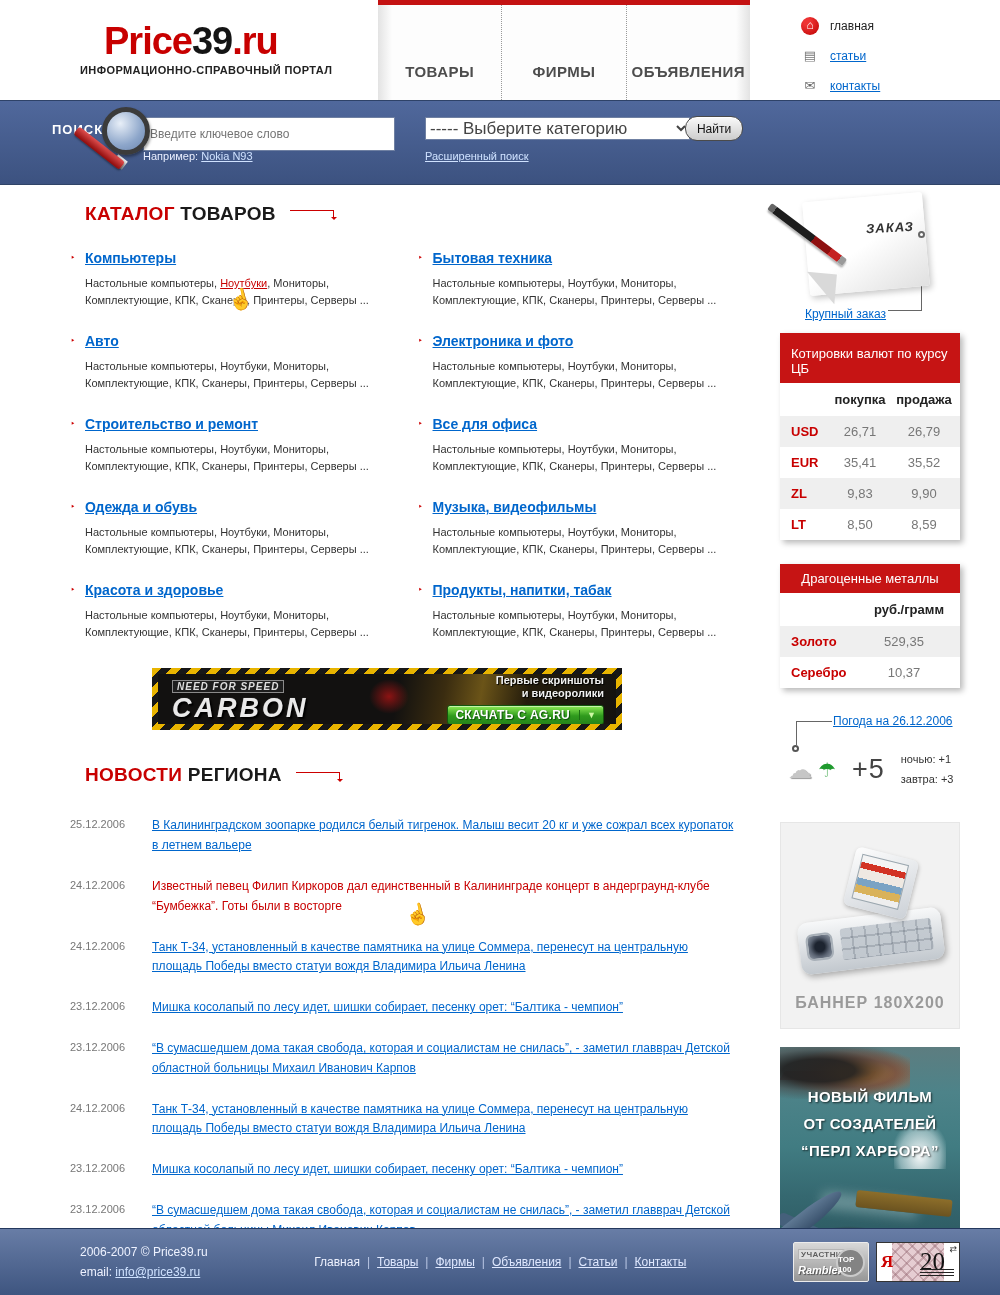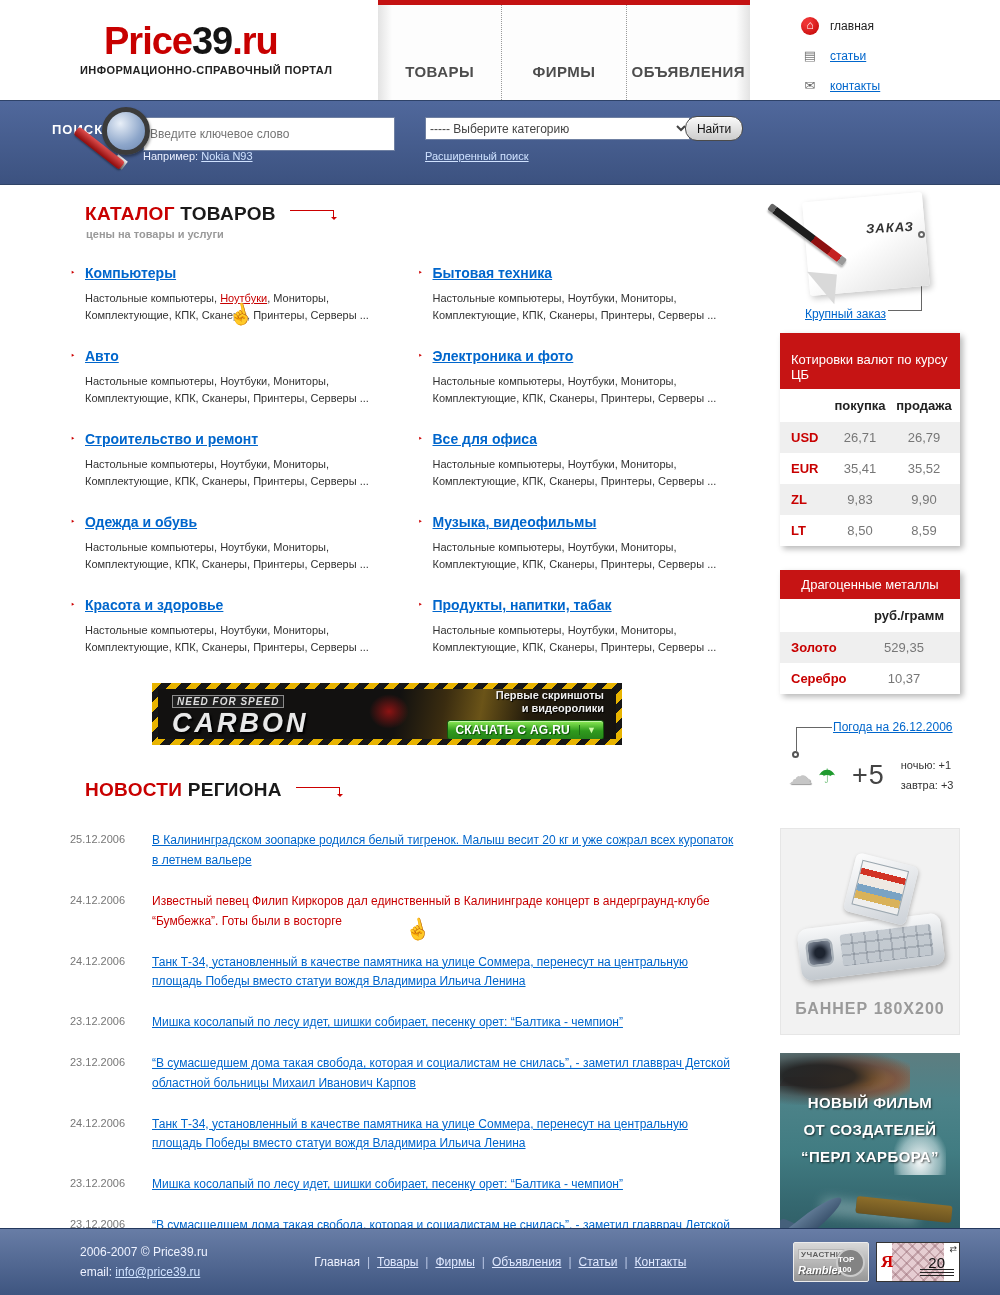--- a/index.html
+++ b/index.html
@@ -39,21 +39,21 @@
   .mag-glass { position:absolute; left:10px; top:2px; width:48px; height:48px; border-radius:50%;
                border:5px solid #3b3b3b; background:radial-gradient(circle at 35% 30%,#e8eff8,#8da6ca 60%,#6c86af);
                box-shadow:1px 2px 3px rgba(0,0,0,.4); }
   .mag-handle { position:absolute; left:-28px; top:56px; width:58px; height:10px; border-radius:3px;
                 background:linear-gradient(#e05050,#8e0a0a); transform:rotate(38deg); transform-origin:right center;
                 box-shadow:1px 1px 2px rgba(0,0,0,.4); }
   .mag-ferrule { position:absolute; left:22px; top:52px; width:12px; height:10px; background:linear-gradient(#eee,#888);
                  transform:rotate(38deg); }
   .kw-input { position:absolute; left:143px; top:16px; width:252px; height:23px; border:1px solid #6f80a2;
               font-size:12px; padding:16px 6px; color:#444; font-family:"Liberation Sans",sans-serif; }
-  .cat-select { position:absolute; left:425px; top:16px; width:265px; height:23px; font-size:12px; color:#444;
+  .cat-select { position:absolute; left:425px; top:16px; width:265px; height:23px; font-size:17px; color:#444;
                 font-family:"Liberation Sans",sans-serif; border:1px solid #6f80a2; background:#fff; }
   .find-btn { position:absolute; left:685px; top:15px; width:58px; height:25px;
               background:linear-gradient(#fafafa,#cccccc); border:1px solid #4a4a4a; border-radius:12px;
               font-size:12px; color:#111; font-family:"Liberation Sans",sans-serif; cursor:pointer;
               box-shadow:inset 0 1px 0 #fff; }
   .band-sub { position:absolute; top:49px; font-size:11px; color:#e9efff; }
   .band-sub.ex { left:143px; } .band-sub.adv { left:425px; }
   .band-link { color:#cfe2ff; text-decoration:underline; }
 
   
@@ -127,21 +127,21 @@
   .order-conn { position:absolute; left:108px; top:46px; width:34px; height:70px;
                 border-right:1px solid #666; border-bottom:1px solid #666; }
   .pen { position:absolute; left:-8px; top:8px; width:94px; height:8px; border-radius:2px;
          background:linear-gradient(90deg,#666 0 7%,#1d1d1d 7% 58%,#8e1010 58% 80%,#c52222 80% 93%,#9a9a9a 93%);
          transform:rotate(37deg); transform-origin:left top; box-shadow:1px 2px 2px rgba(0,0,0,.3); }
   .order-link-row { position:absolute; left:25px; top:112px; font-size:12px; }
   .side-link { color:#0066cc; text-decoration:underline; font-size:12px; }
 
   .side-tbl { width:180px; background:#fff; box-shadow:3px 3px 6px rgba(0,0,0,.28); font-size:13px; }
   .tbl-currency { margin-top:10px; }
-  .tbl-title { background:#c61414; color:#fff; font-size:13px; padding:19px 0 7px 11px; }
+  .tbl-title { background:#c61414; color:#fff; font-size:13px; padding:13px 0 7px 11px; }
   .tbl-title.center { text-align:center; padding:7px 0; }
   .tbl-sub { display:flex; font-weight:bold; color:#222; padding:9px 0; }
   .sub-spacer { width:48px; }
   .sub-col { width:64px; text-align:center; }
   .trow { display:flex; align-items:center; padding:8px 0; }
   .trow.even { background:#efefef; }
   .tcode { width:48px; padding-left:11px; color:#c80000; font-weight:bold; font-size:13px; }
   .tval { width:64px; text-align:center; color:#777; }
   .tbl-metals { margin-top:24px; }
   .msub { font-weight:bold; color:#222; padding:9px 16px 9px 0; text-align:right; }
@@ -220,21 +220,21 @@
                background:#838383; border:2px solid #cacaca; color:#fff; font-size:8px; font-weight:bold;
                text-align:left; line-height:1.25; padding-top:5px; }
   .badge-yandex { position:relative; width:84px; height:40px; background:#fff; border:1px solid #333;
                   margin-left:7px; display:flex; align-items:center; overflow:hidden; cursor:pointer; }
   .by-band { position:absolute; left:15px; top:0; width:52px; height:100%; background:#e6cdd2;
              background-image:repeating-linear-gradient(45deg,transparent 0 6px,rgba(150,105,115,.4) 6px 8px),
                               repeating-linear-gradient(-45deg,transparent 0 6px,rgba(150,105,115,.4) 6px 8px); }
   .by-letter { position:relative; margin-left:4px; color:#c00; font-family:"Liberation Serif",serif;
                font-weight:bold; font-size:17px; }
   .by-num { position:relative; margin-left:auto; margin-right:14px; color:#111;
-            font-family:Liberation Sans, sans-serif; font-size:15px; }
+            font-family:Liberation Serif, serif; font-size:25px; }
   .by-refresh { position:absolute; right:2px; top:1px; font-size:9px; color:#333; }
   .by-lines { position:absolute; right:5px; bottom:5px; width:34px; height:7px;
               border-top:1px solid #222; border-bottom:1px solid #222;
               background:linear-gradient(transparent 2px,#222 2px,#222 3px,transparent 3px); }
 </style>
 <title>Price39.ru — информационно-справочный портал</title></head>
 <body>
 
 <div class="page">
 
@@ -293,21 +293,20 @@
       <a class="band-link">Расширенный поиск</a>
     </div>
   </div>
 
   <div class="content">
     <div class="main">
 
       <div class="catalog-head sec-head">
         <span class="sec-red">КАТАЛОГ</span><span class="sec-black"> ТОВАРОВ</span><span class="head-arrow"></span>
       </div>
-      <div class="catalog-sub">цены на товары и услуги</div>
 
       <div class="cat-grid">
         <div class="cat-col">
 
           <div class="cat">
             <span class="bullet">‣</span>
             <a class="cat-link">Компьютеры</a>
             <div class="cat-desc">
               <span>Настольные компьютеры, </span><a class="hot-link"><span>Ноутбуки</span><span class="cursor-hand cursor-cat">☝</span></a><span>, Мониторы, Комплектующие, КПК, Сканеры, Принтеры, Серверы ...</span>
             </div>

